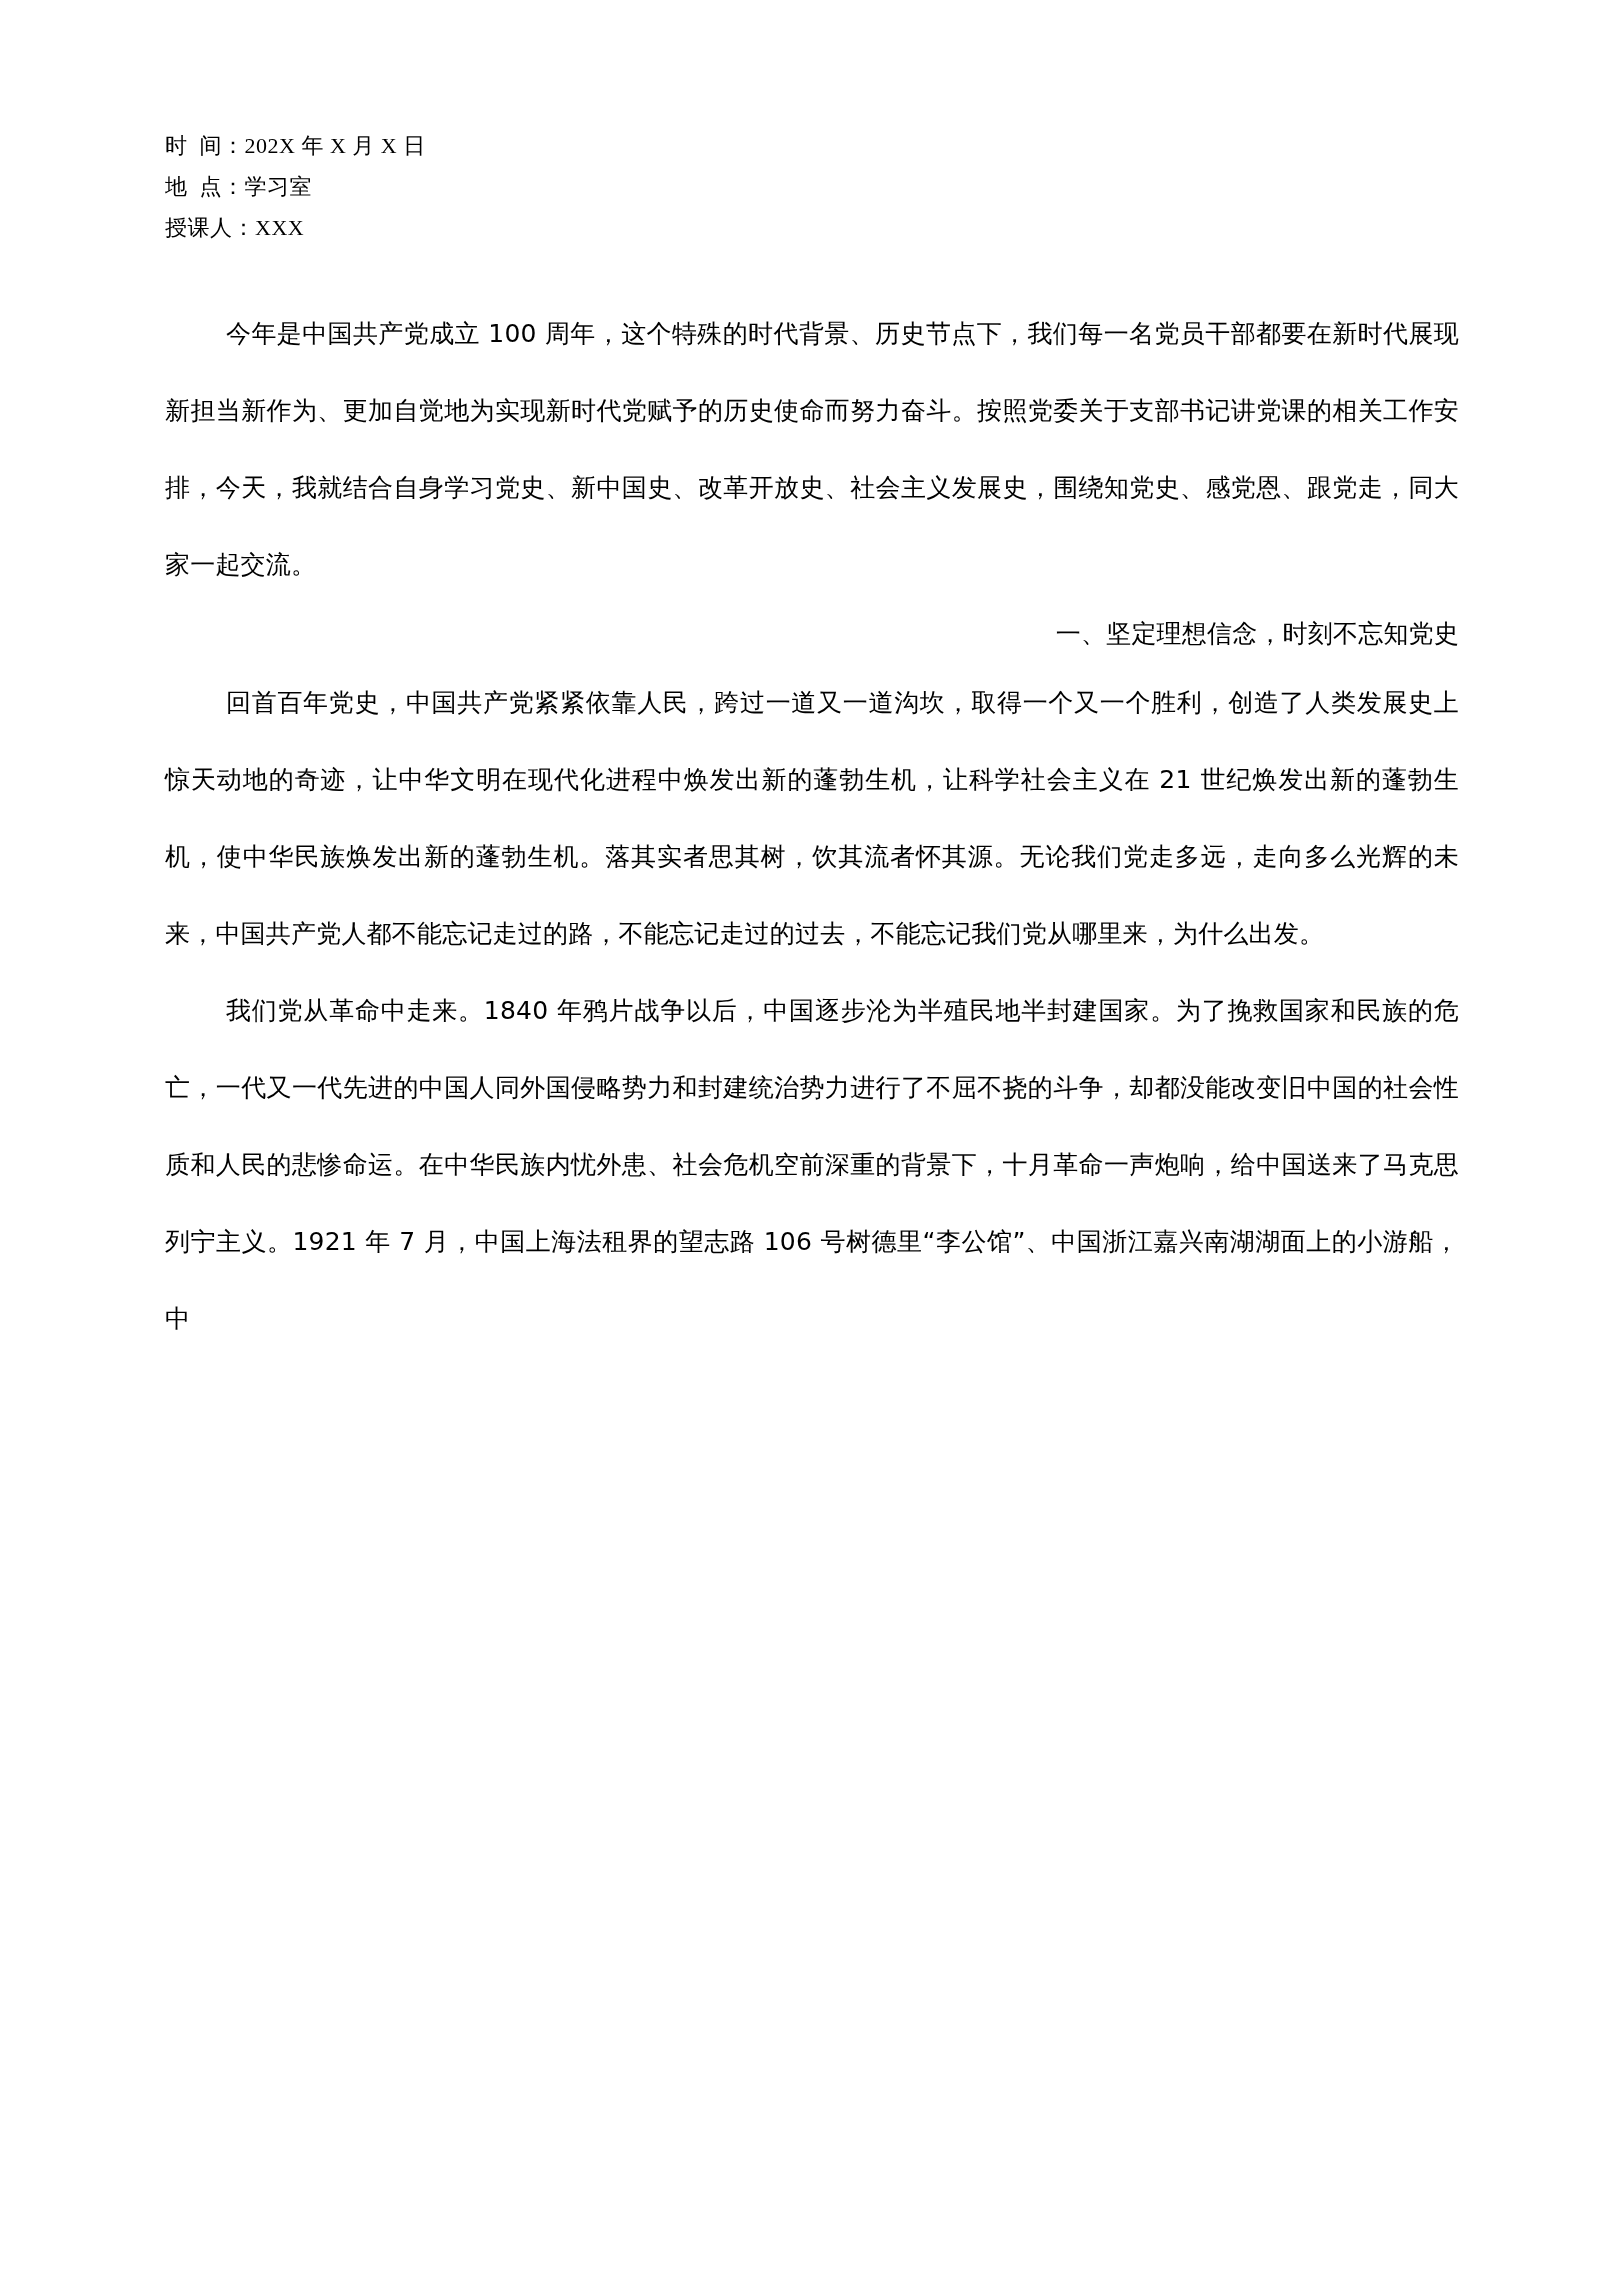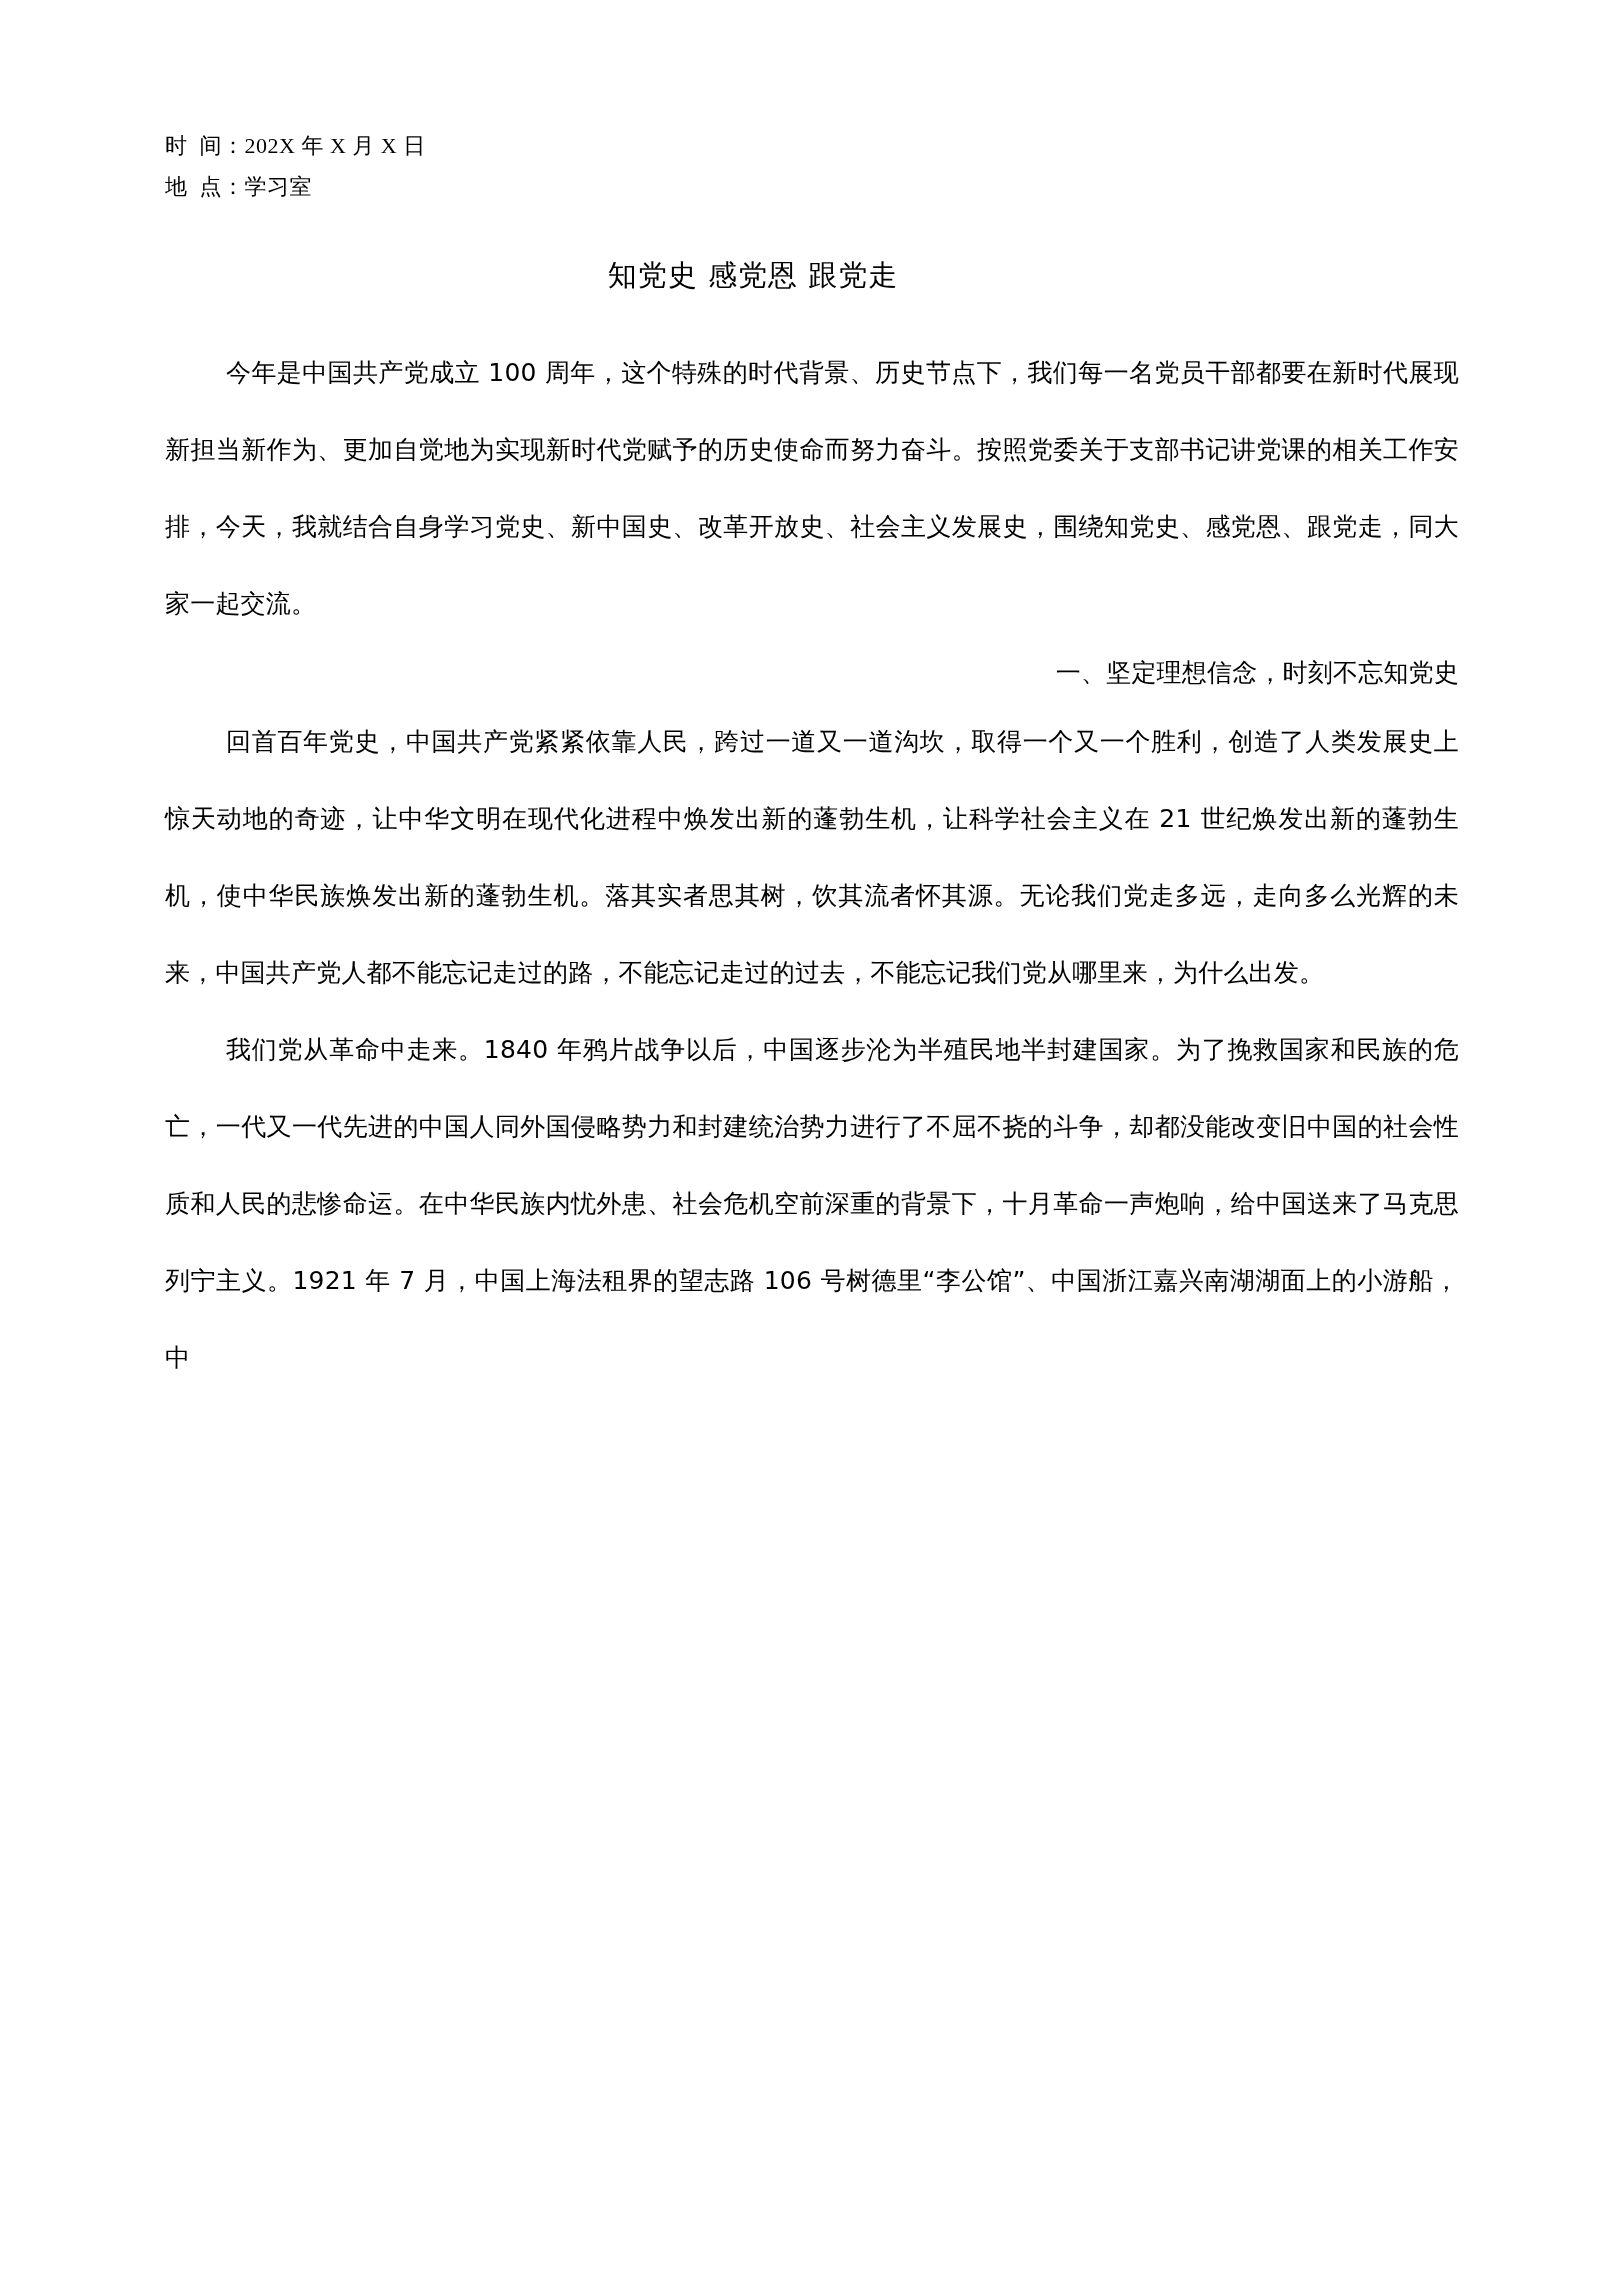--- a/index.html
+++ b/index.html
@@ -74,23 +74,23 @@
 </style>
 </head>
 <body>
 
 <div class="page">
   <div class="content">
 
     <div class="meta-block">
       <div class="meta-line">时  间：202X 年 X 月 X 日</div>
       <div class="meta-line">地  点：学习室</div>
+      <div class="meta-line">授课人：XXX</div>
     </div>
 
-    <div class="doc-title">知党史 感党恩 跟党走</div>
 
     <p class="para">今年是中国共产党成立 100 周年，这个特殊的时代背景、历史节点下，我们每一名党员干部都要在新时代展现新担当新作为、更加自觉地为实现新时代党赋予的历史使命而努力奋斗。按照党委关于支部书记讲党课的相关工作安排，今天，我就结合自身学习党史、新中国史、改革开放史、社会主义发展史，围绕知党史、感党恩、跟党走，同大家一起交流。</p>
 
     <p class="para tight heading-line">一、坚定理想信念，时刻不忘知党史</p>
 
     <p class="para">回首百年党史，中国共产党紧紧依靠人民，跨过一道又一道沟坎，取得一个又一个胜利，创造了人类发展史上惊天动地的奇迹，让中华文明在现代化进程中焕发出新的蓬勃生机，让科学社会主义在 21 世纪焕发出新的蓬勃生机，使中华民族焕发出新的蓬勃生机。落其实者思其树，饮其流者怀其源。无论我们党走多远，走向多么光辉的未来，中国共产党人都不能忘记走过的路，不能忘记走过的过去，不能忘记我们党从哪里来，为什么出发。</p>
 
     <p class="para last">我们党从革命中走来。1840 年鸦片战争以后，中国逐步沦为半殖民地半封建国家。为了挽救国家和民族的危亡，一代又一代先进的中国人同外国侵略势力和封建统治势力进行了不屈不挠的斗争，却都没能改变旧中国的社会性质和人民的悲惨命运。在中华民族内忧外患、社会危机空前深重的背景下，十月革命一声炮响，给中国送来了马克思列宁主义。1921 年 7 月，中国上海法租界的望志路 106 号树德里“李公馆”、中国浙江嘉兴南湖湖面上的小游船，中</p>
 
   </div>

